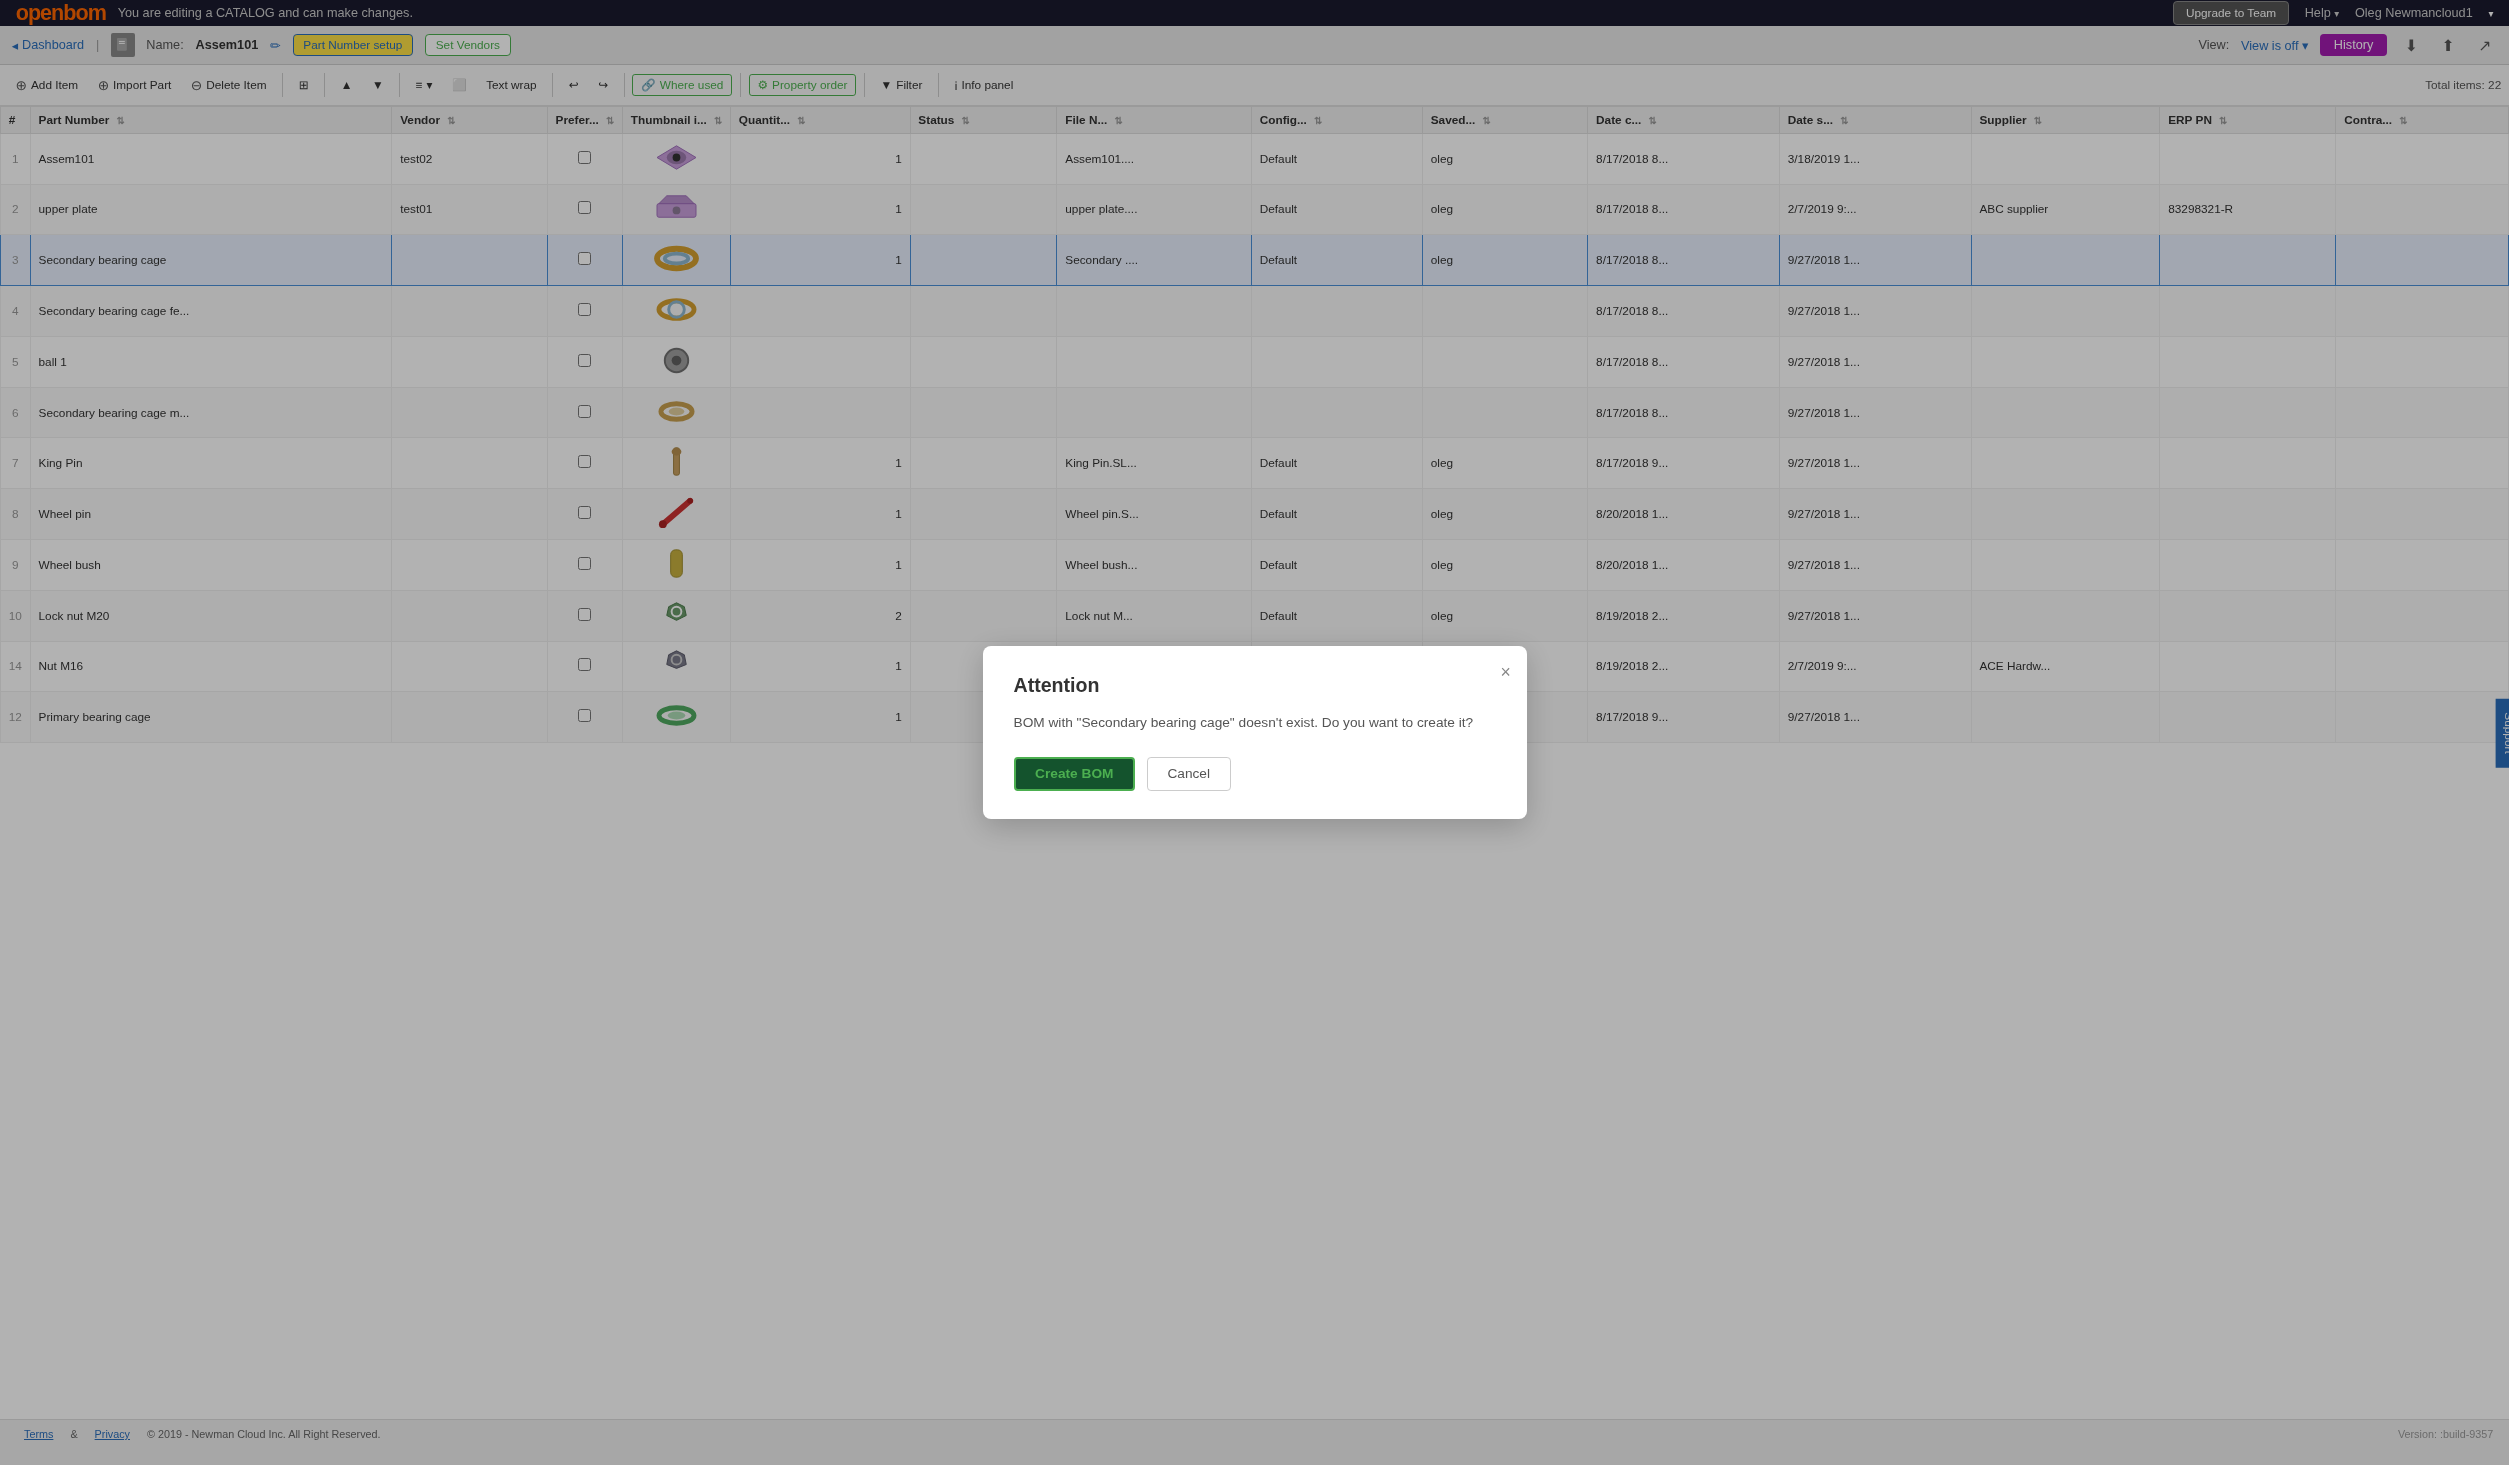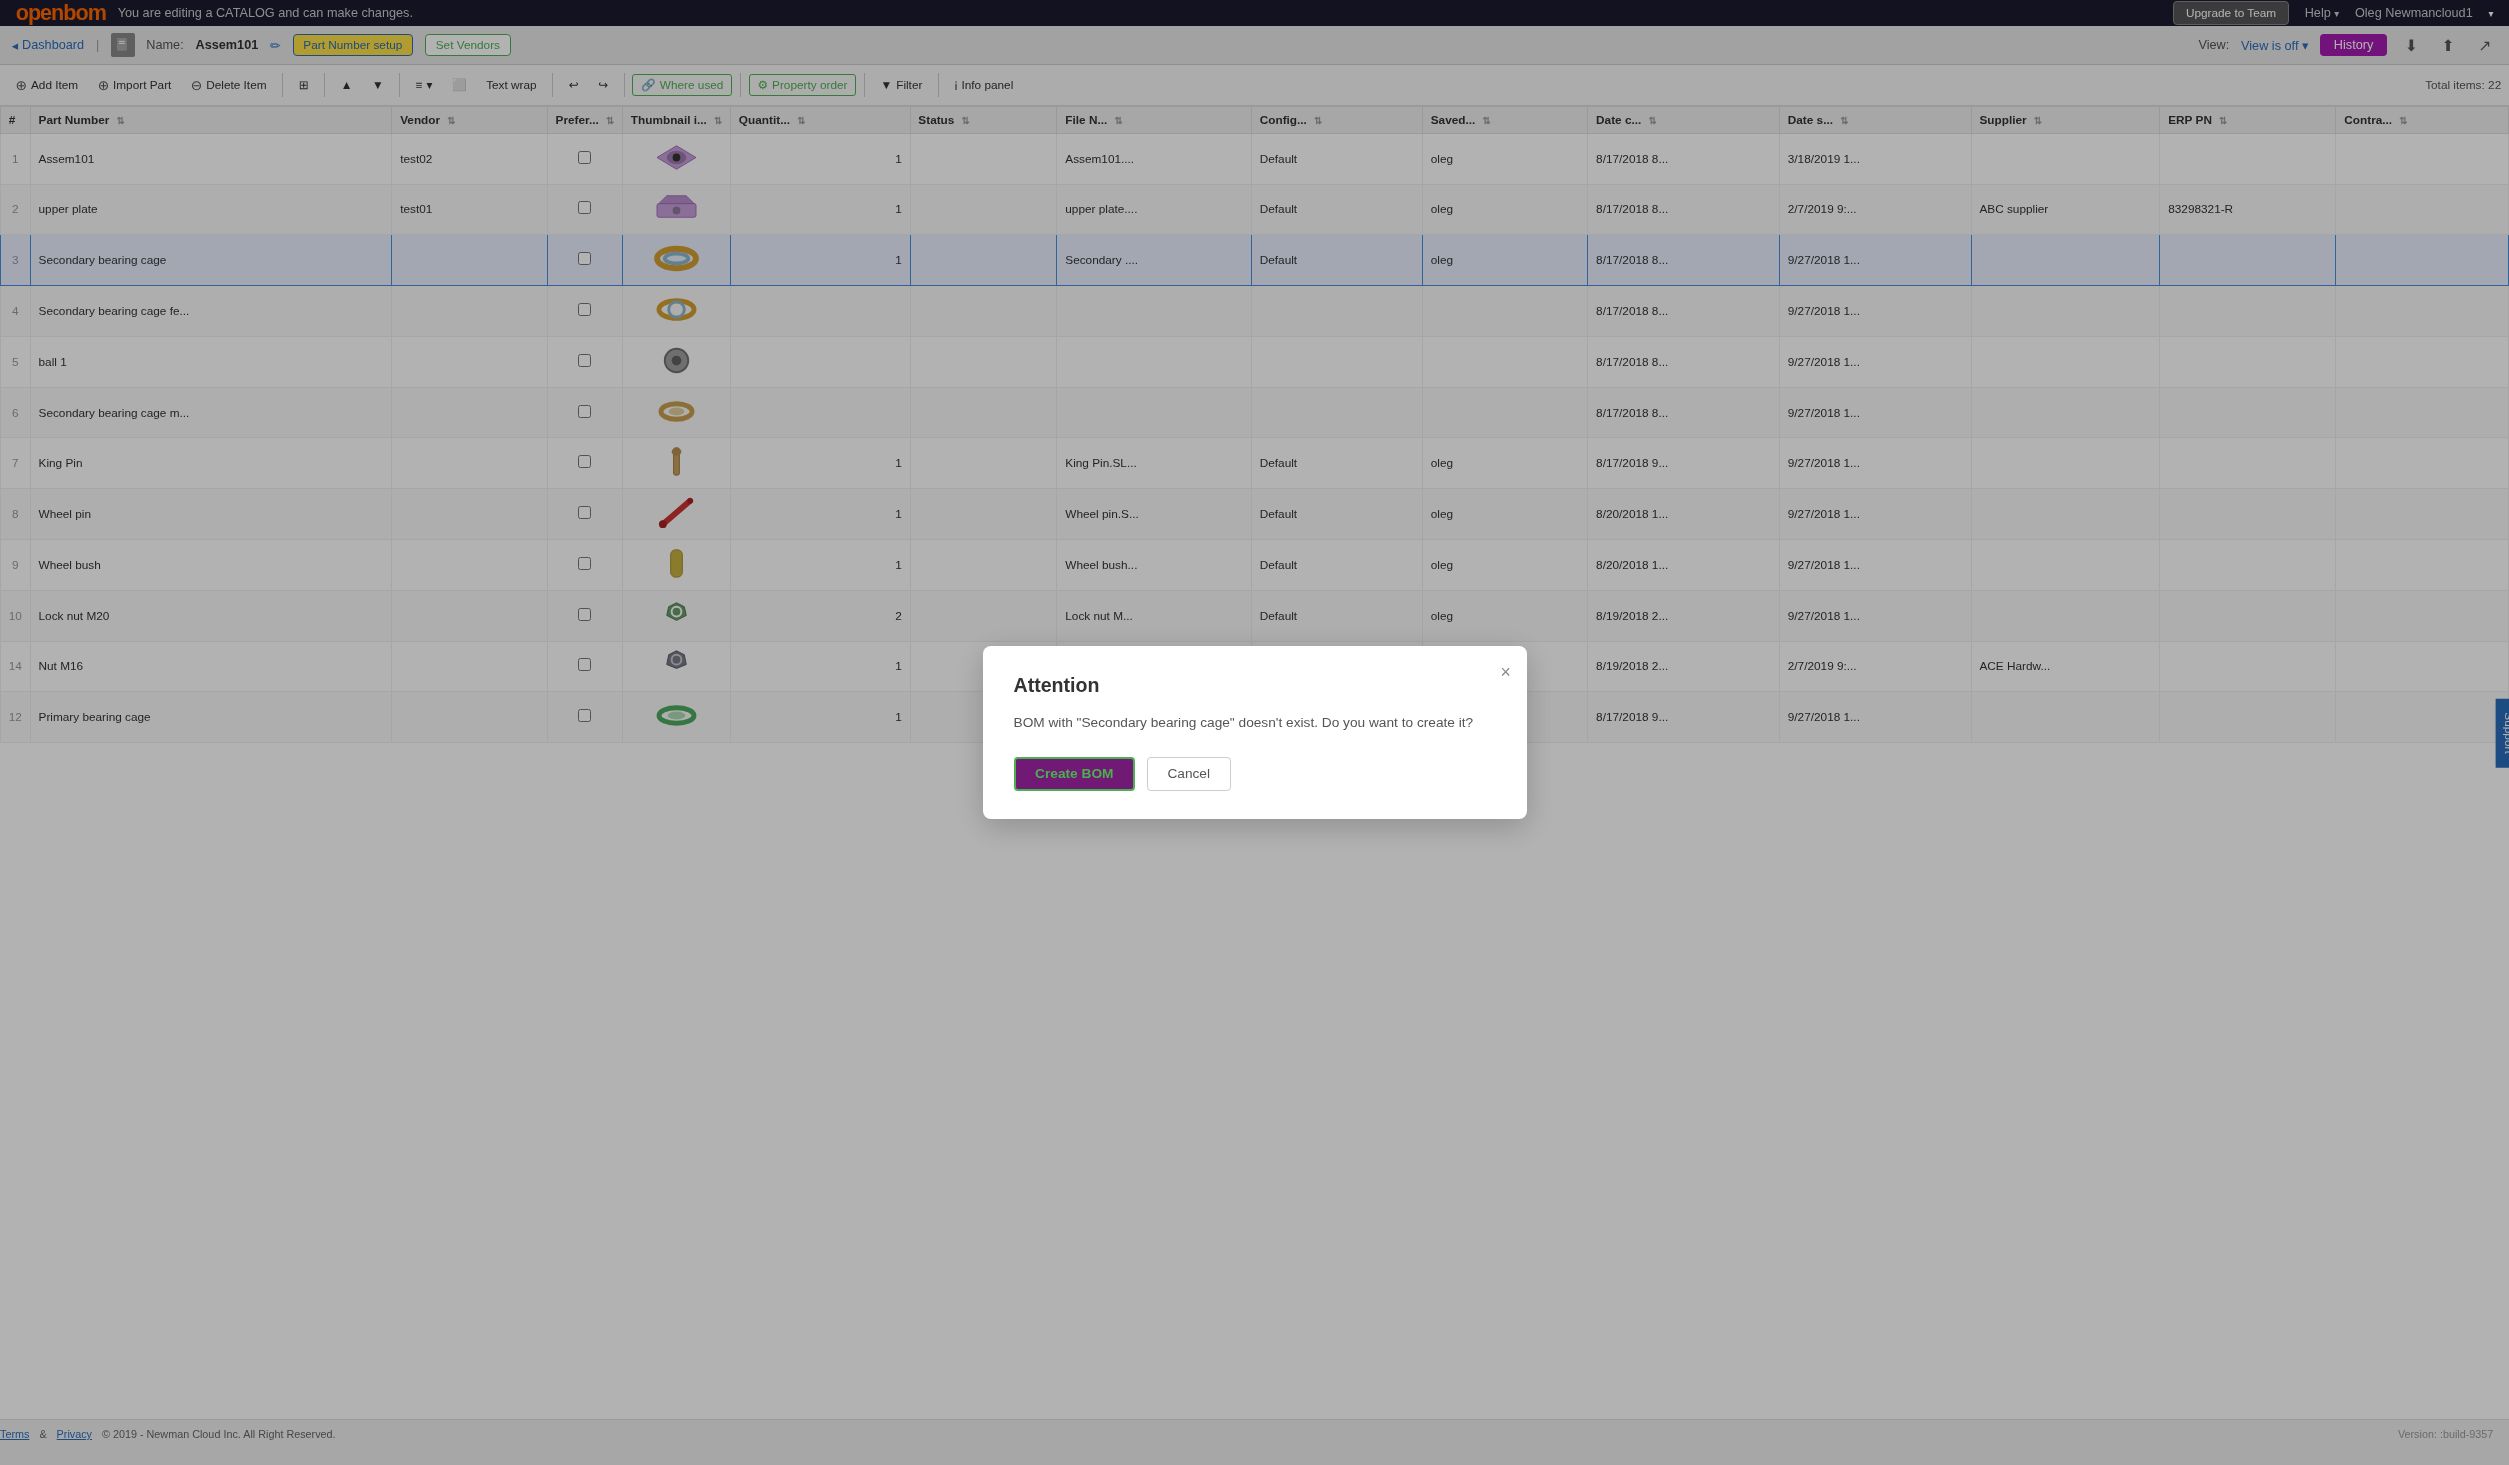--- a/index.html
+++ b/index.html
@@ -59,21 +59,21 @@
     tbody td { border: 1px solid #eee; padding: 3.9px 7.8px; font-size: 11.8px; color: #333; white-space: nowrap; }
     .row-num { color: #999; text-align: center; width: 29px; }
     .highlighted-row td { background: #e8f0fe !important; border: 1px solid #4a90d9; }
     .checkbox-cell { text-align: center; width: 29px; }
     .thumbnail-cell { text-align: center; width: 78px; }
 
     
     .thumb-svg { width: 55px; height: 39px; }
 
     
-    .footer { background: #f0f0f0; border-top: 1px solid #ddd; height: 29px; display: flex; align-items: center; justify-content: center; gap: 10px; font-size: 10.8px; color: #666; }
+    .footer { background: #f0f0f0; border-top: 1px solid #ddd; height: 29px; display: flex; align-items: center; justify-content: center; gap: 17px; font-size: 10.8px; color: #666; padding-left: 24px; }
     .footer a { color: #2a6ebb; }
     .footer-right { margin-left: auto; padding-right: 15.7px; color: #999; font-size: 10.8px; }
 
     
     .support-tab {
       position: fixed; right: 0; top: 50%; transform: translateY(-50%) rotate(90deg) translateX(50%);
       transform-origin: right center;
       background: #2a6ebb; color: white; padding: 5.9px 13.7px; font-size: 11.8px; cursor: pointer;
       border-radius: 3.9px 3.9px 0 0; writing-mode: initial;
     }
@@ -84,21 +84,21 @@
       background: rgba(0,0,0,0.3); z-index: 100; display: flex; align-items: center; justify-content: center;
     }
     .modal {
       background: white; border-radius: 8px; padding: 27.4px 31px; width: 544px;
       box-shadow: 0 7.8px 31px rgba(0,0,0,0.2); position: relative;
     }
     .modal-title { font-size: 19.6px; font-weight: 600; color: #333; margin-bottom: 15.7px; }
     .modal-message { font-size: 13.7px; color: #555; margin-bottom: 23.5px; line-height: 1.5; }
     .modal-close { position: absolute; top: 15.7px; right: 15.7px; background: none; border: none; font-size: 17.6px; cursor: pointer; color: #888; }
     .modal-actions { display: flex; gap: 11.8px; }
-    .btn-create-bom { background: #701a75; border: 2px solid #4caf50; color: #4caf50; padding: 7.8px 19.6px; border-radius: 3.9px; font-size: 13.7px; font-weight: 600; cursor: pointer; }
+    .btn-create-bom { background: #14532d; border: 2px solid #4caf50; color: #4caf50; padding: 7.8px 19.6px; border-radius: 3.9px; font-size: 13.7px; font-weight: 600; cursor: pointer; }
     .btn-cancel { background: white; border: 1px solid #ccc; color: #555; padding: 7.8px 19.6px; border-radius: 3.9px; font-size: 13.7px; cursor: pointer; }
 
     .chevron { font-size: 9.8px; }
   </style>
 </head>
 <body>
 
 <div class="top-nav">
   <div class="top-nav-left">
     <div class="logo">

